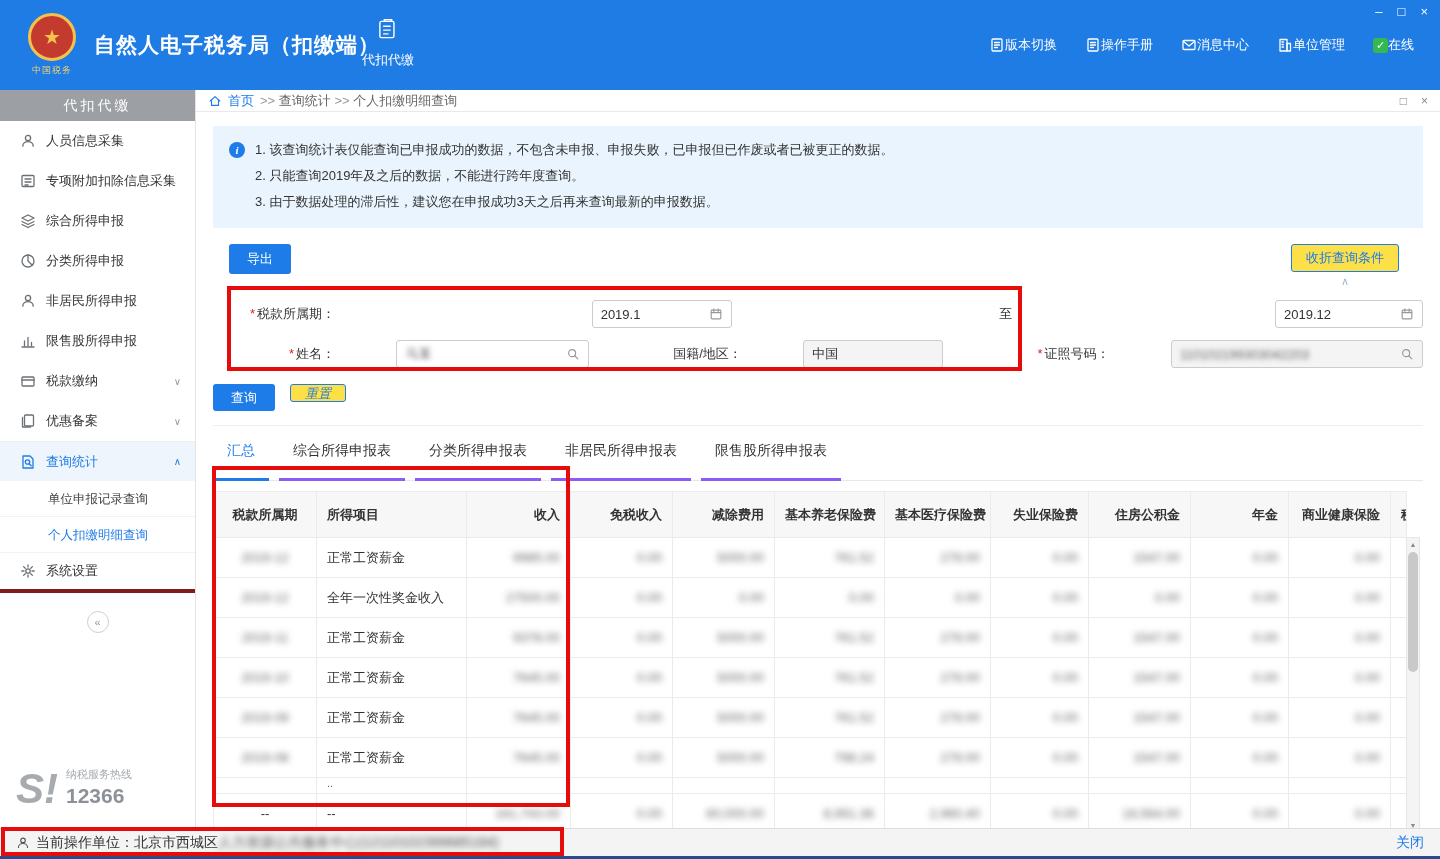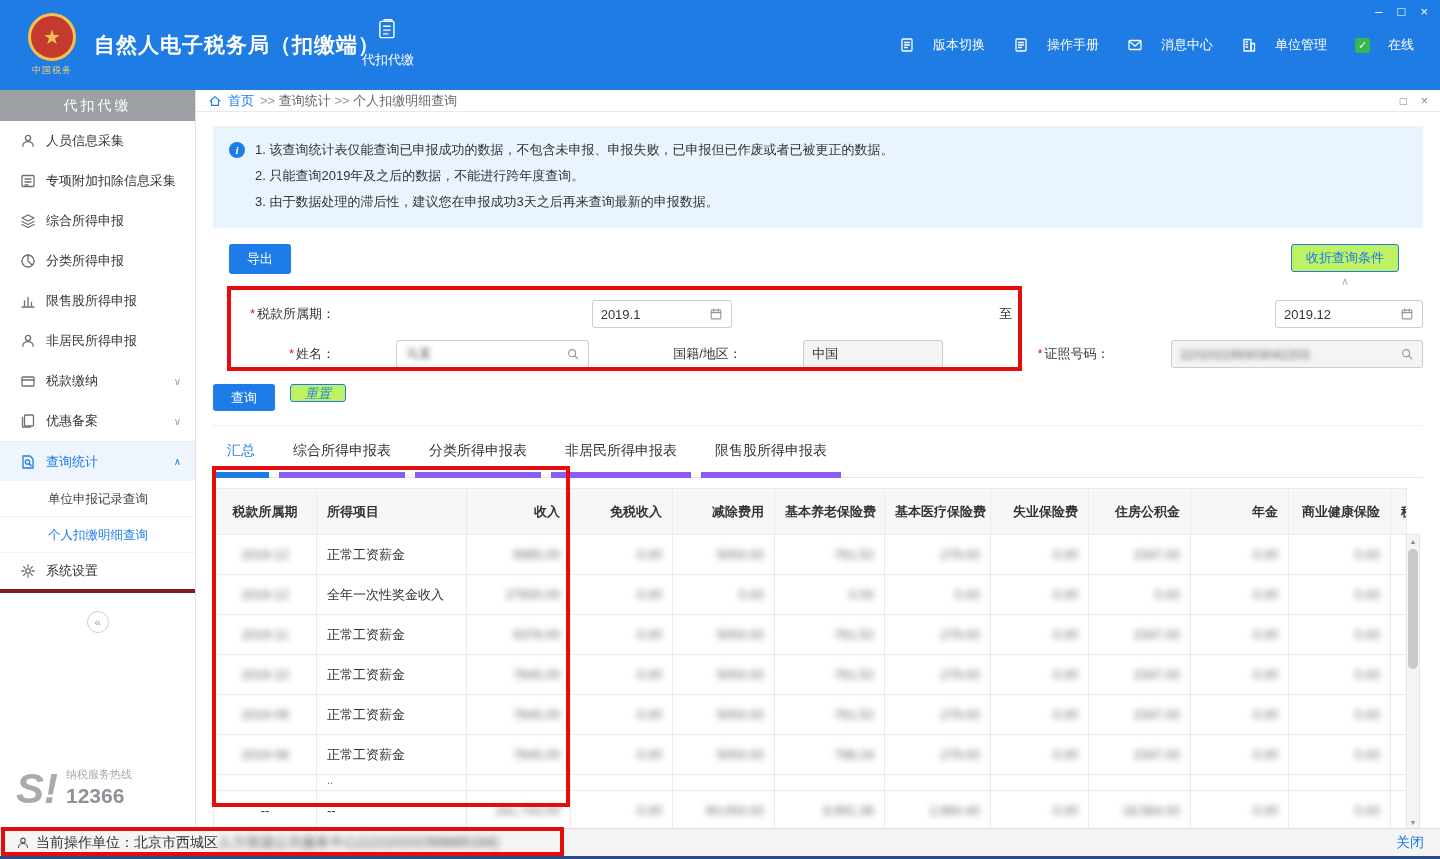--- a/index.html
+++ b/index.html
@@ -12,21 +12,21 @@
   
   .topbar { height:90px; background:#1e7ce4; position:relative; display:flex; align-items:center; color:#fff; }
   .emblem { margin-left:22px; display:flex; flex-direction:column; align-items:center; width:60px; }
   .emblem-circle { width:48px; height:48px; border-radius:50%; background:#c23b2e; border:3px solid #f3c14c; display:flex; align-items:center; justify-content:center; color:#f3c14c; font-size:20px; }
   .emblem-text { color:#f5d06e; font-size:9px; margin-top:3px; letter-spacing:1px; white-space:nowrap; }
   .app-title { font-size:21px; font-weight:bold; margin-left:12px; letter-spacing:1px; }
   .main-tab { position:absolute; left:347px; top:16px; width:82px; text-align:center; cursor:pointer; }
   .main-tab .icon { width:26px; height:26px; color:#fff; }
   .main-tab-label { font-size:13px; margin-top:5px; }
   .topbar-menu { position:absolute; right:26px; top:0; height:90px; display:flex; align-items:center; gap:28px; }
-  .menu-item { display:flex; align-items:center; gap:18px; font-size:13px; cursor:pointer; white-space:nowrap; }
+  .menu-item { display:flex; align-items:center; gap:0; font-size:13px; cursor:pointer; white-space:nowrap; }
   .menu-item .icon { width:16px; height:16px; }
   .online-badge { width:15px; height:15px; background:#33b94f; border-radius:3px; display:flex; align-items:center; justify-content:center; font-size:11px; color:#fff; }
   .win-controls { position:absolute; right:12px; top:5px; display:flex; gap:15px; font-size:13px; color:#fff; }
   .win-controls span { cursor:pointer; line-height:1; }
 
   
   .body-row { display:flex; height:738px; }
   .sidebar { width:196px; border-right:1px solid #e3e3e3; position:relative; background:#fff; flex:none; }
   .sidebar-header { height:31px; background:#9c9fa3; color:#fff; font-size:14px; display:flex; align-items:center; justify-content:center; letter-spacing:3px; }
   .side-item { height:40px; display:flex; align-items:center; padding:0 14px 0 20px; font-size:13px; color:#333; cursor:pointer; }
@@ -52,38 +52,38 @@
   .bc-sep { color:#999; }
   .bc-controls { margin-left:auto; display:flex; gap:14px; color:#888; font-size:12px; }
   .bc-controls span { cursor:pointer; }
 
   .content { flex:1; padding:14px 17px 0; position:relative; overflow:hidden; }
   .notice { background:#eaf4fe; padding:11px 16px 13px 42px; position:relative; font-size:13px; color:#333; line-height:26px; }
   .info-icon { position:absolute; left:16px; top:16px; width:16px; height:16px; border-radius:50%; background:#1e7ce8; color:#fff; font-size:11px; font-style:italic; font-weight:bold; display:flex; align-items:center; justify-content:center; font-family:"Liberation Serif",serif; }
 
   .toolbar { margin-top:16px; display:flex; align-items:flex-start; position:relative; height:44px; padding-left:16px; }
   .btn-primary { background:#1e7ce8; color:#fff; border:none; border-radius:3px; height:30px; padding:0 18px; font-size:13px; cursor:pointer; }
-  .btn-outline { background:#bef264; color:#1e7ce8; border:1px solid #1e7ce8; border-radius:3px; height:28px; padding:0 14px; font-size:13px; cursor:pointer; }
+  .btn-outline { background:#fde047; color:#1e7ce8; border:1px solid #1e7ce8; border-radius:3px; height:28px; padding:0 14px; font-size:13px; cursor:pointer; }
   .collapse-query-wrap { margin-left:auto; position:relative; margin-right:24px; }
   .caret-under { position:absolute; left:50%; bottom:-16px; transform:translateX(-50%); color:#9db9d9; font-size:11px; }
 
   .form-row { display:flex; align-items:center; margin-top:12px; font-size:13px; color:#333;justify-content:space-between; }
   .form-label { width:122px; text-align:right; flex:none; white-space:nowrap; }
   .req { color:#e02020; margin-right:2px; }
   .input { height:28px; border:1px solid #ccc; border-radius:3px; display:flex; align-items:center; padding:0 8px; background:#fff; font-size:13px; color:#333; margin-left:5px; }
   .input.gray { background:#f4f4f4; }
   .input .tail-icon { margin-left:auto; width:14px; height:14px; color:#999; cursor:pointer; flex:none; }
   .to-label { margin:0 6px 0 16px; }
   .blur-sm { filter:blur(2.5px); color:#666; }
   .action-row { display:flex; gap:15px; margin-top:16px; padding-bottom:14px; border-bottom:1px solid #f0f0f0; padding-right:23px; }
   .action-row .btn-primary { height:27px; }
   .action-row .btn-outline { height:18px;font-style:italic; }
 
   .tabs { display:flex; margin-top:16px; border-bottom:1px solid #e8e8e8; font-size:14px; }
-  .tab { padding:0 14px 12px; margin-right:10px; cursor:pointer; color:#333; border-bottom:6px solid #8b5cf6; margin-bottom:-1px; white-space:nowrap;text-align:center; }
+  .tab { padding:0 14px 18px; margin-right:10px; cursor:pointer; color:#333; border-bottom:3px solid #8b5cf6; margin-bottom:-1px; white-space:nowrap;text-align:center; }
   .tab.active { color:#1e7ce8; border-bottom-color:#1e7ce8; }
 
   .table-area { position:relative; margin-top:10px; }
   table { border-collapse:collapse; table-layout:fixed; width:1193px; font-size:13px; background:#fff; }
   th,td { border:1px solid #ebebeb; padding:0 10px; height:40px; overflow:hidden; white-space:nowrap; }
   th { height:46px; background:#f7f7f7; font-weight:bold; color:#333; }
   .c { text-align:center; } .l { text-align:left; } .r { text-align:right; }
   td.blur { filter:blur(3px); color:#6a6a6a; }
   tr.partial td { height:16px; font-size:11px; color:#666; vertical-align:top; line-height:10px; border-bottom:1px solid #ebebeb; }
   .vscroll { position:absolute; left:1193px; top:46px; width:14px; height:296px; background:#f4f4f4; border:1px solid #e6e6e6; }
@@ -212,34 +212,34 @@
               <svg viewBox="0 0 16 16">
                 <circle cx="8" cy="8" r="6"></circle>
                 <path d="M8 8V2M8 8l4.3 4.2"></path>
               </svg>
             </span>
             <span class="side-label">分类所得申报</span>
           </div>
           <div class="side-item">
             <span class="icon">
               <svg viewBox="0 0 16 16">
+                <circle cx="8" cy="5" r="2.6"></circle>
+                <path d="M2.8 13.2c0-2.9 2.3-4.6 5.2-4.6s5.2 1.7 5.2 4.6"></path>
+              </svg>
+            </span>
+            <span class="side-label">非居民所得申报</span>
+          </div>
+          <div class="side-item">
+            <span class="icon">
+              <svg viewBox="0 0 16 16">
                 <path d="M2 14h12"></path>
                 <path d="M4.5 13V8M8 13V4.5M11.5 13V9.5"></path>
               </svg>
             </span>
             <span class="side-label">限售股所得申报</span>
-          </div>
-          <div class="side-item">
-            <span class="icon">
-              <svg viewBox="0 0 16 16">
-                <circle cx="8" cy="5" r="2.6"></circle>
-                <path d="M2.8 13.2c0-2.9 2.3-4.6 5.2-4.6s5.2 1.7 5.2 4.6"></path>
-              </svg>
-            </span>
-            <span class="side-label">非居民所得申报</span>
           </div>
           <div class="side-item">
             <span class="icon">
               <svg viewBox="0 0 16 16">
                 <rect x="2" y="4" width="12" height="9" rx="1"></rect>
                 <path d="M2 7h12"></path>
               </svg>
             </span>
             <span class="side-label">税款缴纳</span>
             <span class="chev">∨</span>

